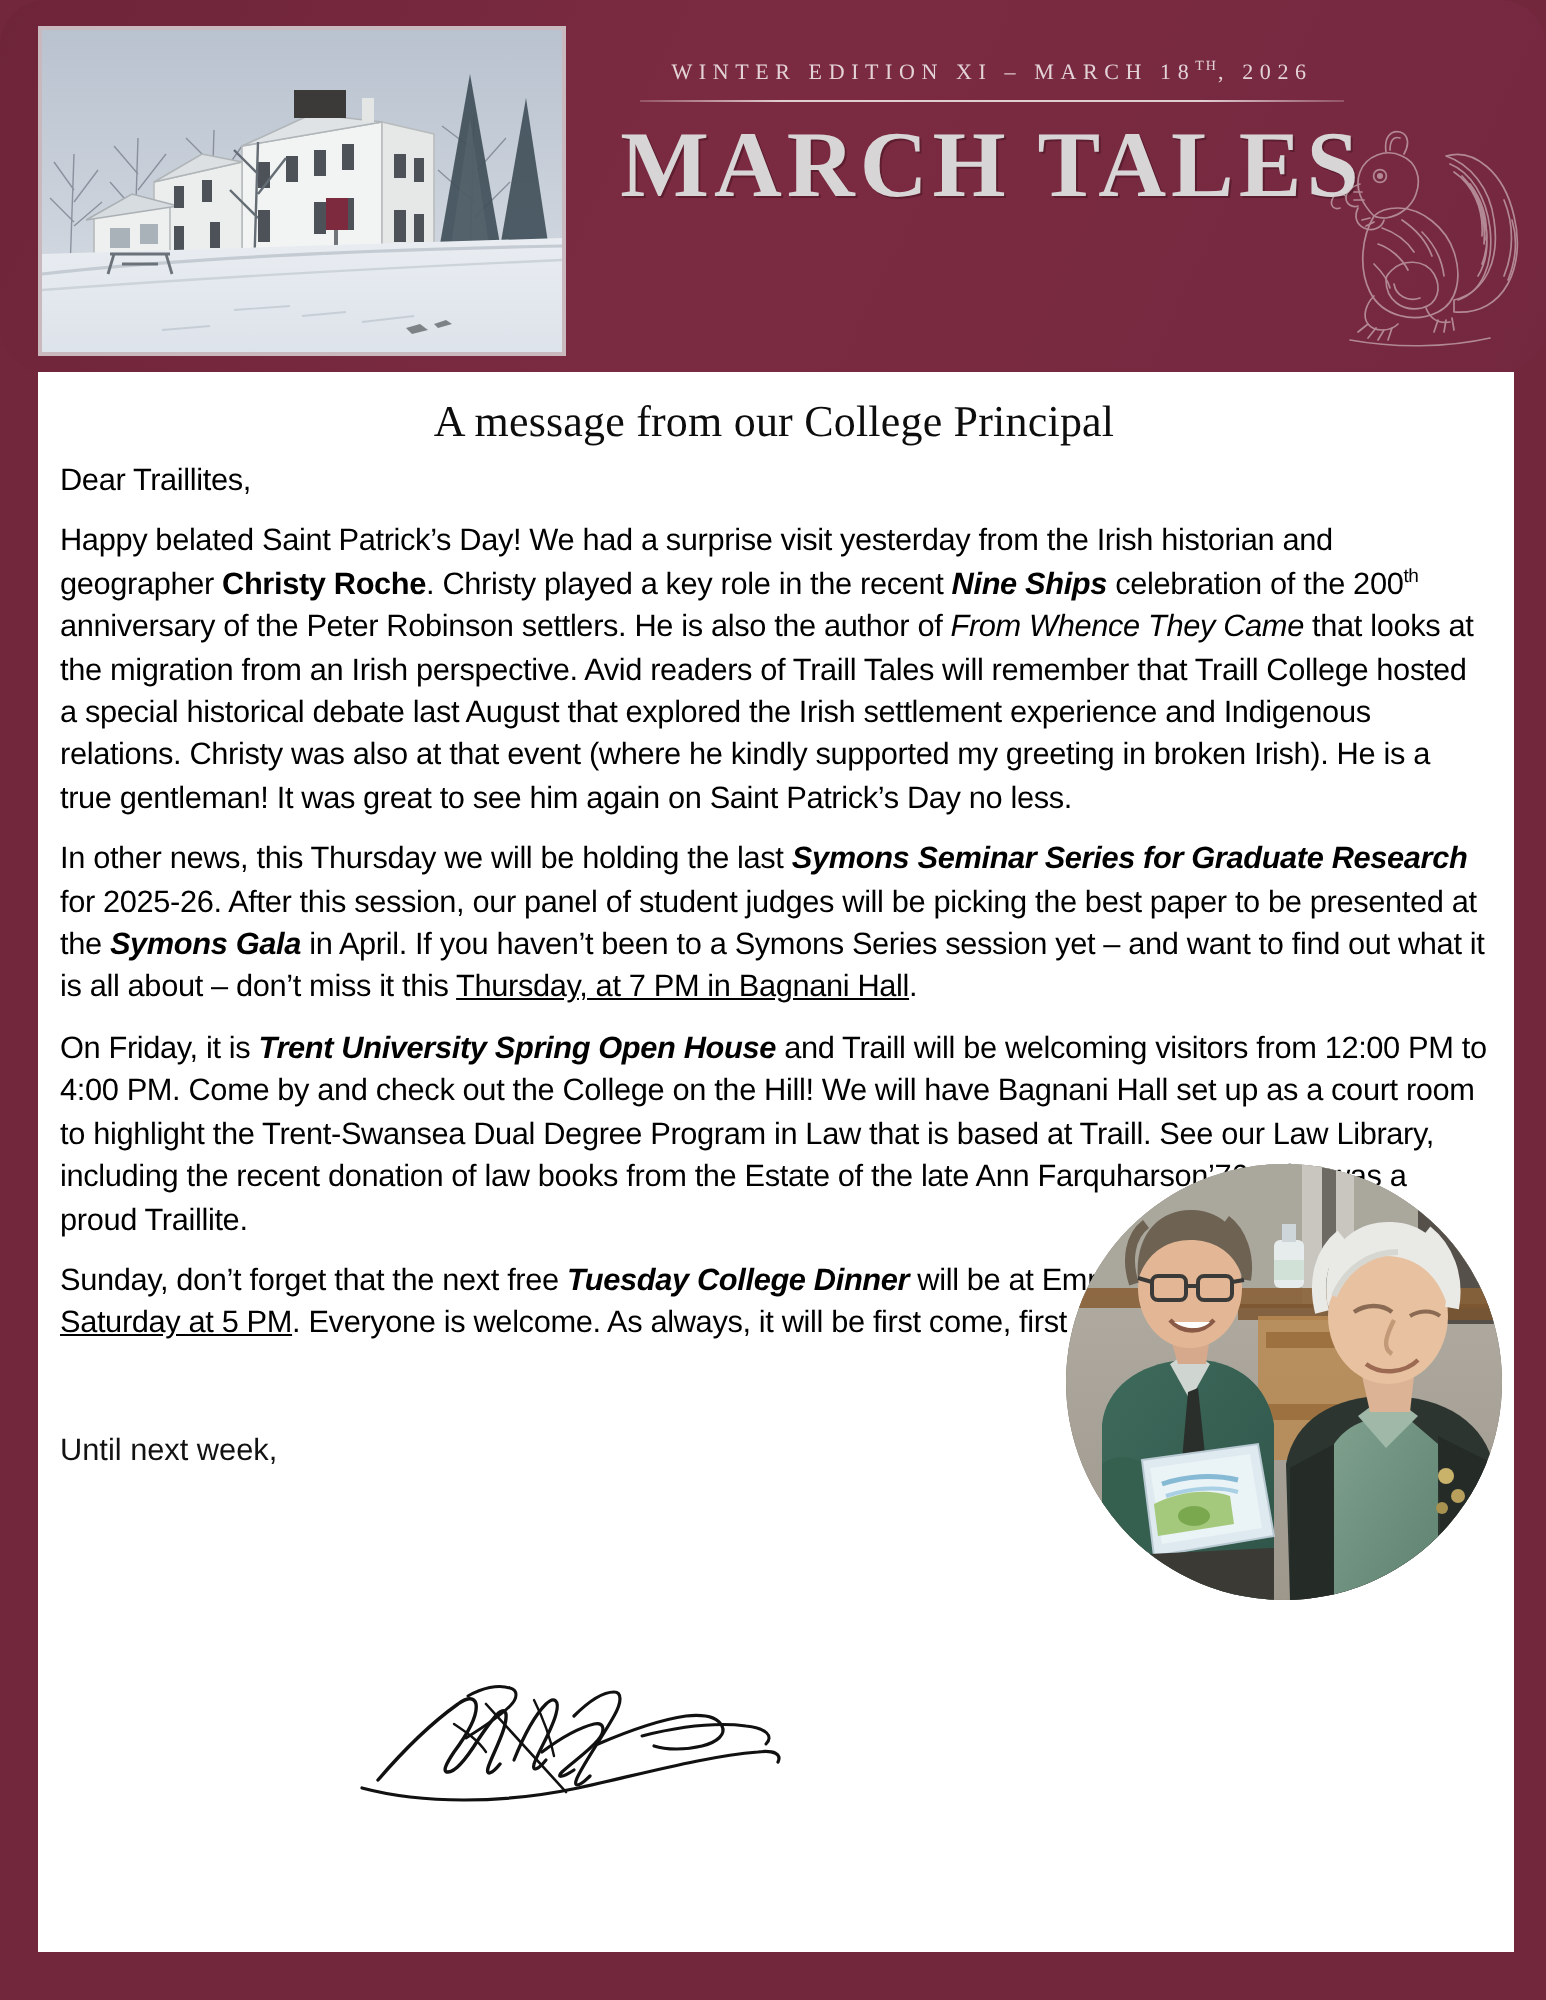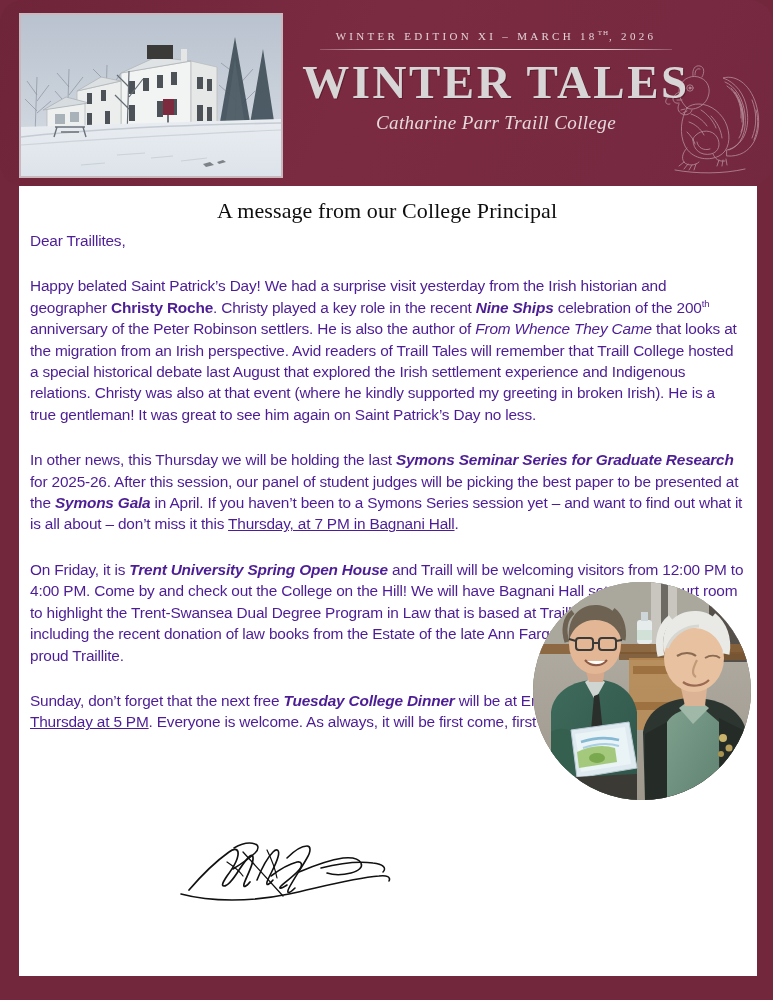--- a/index.html
+++ b/index.html
@@ -134,27 +134,27 @@
     color: #0d0d0d;
     text-align: center;
     margin: 0 0 6px 0;
     letter-spacing: 0.1px;
   }
 
   .body-copy {
     font-family: "Liberation Sans", sans-serif;
     font-size: 15.4px;
     line-height: 21.4px;
-    color: #4c1d95;
+    color: #000000;
     letter-spacing: -0.18px;
   }
   .body-copy p {
     margin: 0;
   }
-  .body-copy p.gap { margin-top: 24px; }
+  .body-copy p.gap { margin-top: 9px; }
   .body-copy b { font-weight: bold; }
   .body-copy i { font-style: italic; }
   .body-copy .bi { font-weight: bold; font-style: italic; }
   .body-copy u { }
   .body-copy sup { font-size: 9.5px; vertical-align: super; line-height: 0; }
 
   .signoff {
     margin-top: 42px;
     font-family: "Liberation Sans", sans-serif;
     font-size: 15.4px;
@@ -279,22 +279,21 @@
         <g fill="#5d6166" opacity="0.75">
           <path d="M182 149 l7 -2 l4 3 l-8 2 Z"></path>
           <path d="M196 147 l6 -2 l3 2 l-7 2 Z"></path>
         </g>
       </svg>
     </div>
 
     <div class="header-text">
       <div class="edition-line"><span>WINTER EDITION XI – MARCH 18</span><sup>th</sup><span>, 2026</span></div>
       <div class="rule"></div>
-      <div class="masthead">WINTER TALES</div>
-      <div class="sub1">Catharine Parr Traill College</div>
+      <div class="masthead">MARCH TALES</div>
     </div>
 
     <svg class="squirrel" viewBox="0 0 108 128">
       <g stroke="#d9c3c9" stroke-width="0.85" fill="none" stroke-linecap="round" stroke-linejoin="round">
 
         <path d="M70 104 C 96 106, 106 80, 100 56 C 95 34, 80 22, 66 26 C 78 30, 88 42, 90 58 C 93 78, 86 94, 70 98 Z"></path>
         <path d="M72 98 C 84 94, 90 80, 88 62 C 86 46, 78 34, 68 30"></path>
         <path d="M78 40 C 84 48, 87 58, 86 68 M74 36 C 82 44, 86 56, 85 70 M82 48 C 87 58, 88 70, 84 80 M70 34 C 79 40, 85 52, 84 66 M84 56 C 88 66, 87 78, 82 86"></path>
         <path d="M95 48 C 100 60, 100 74, 95 86 M99 58 C 102 68, 101 78, 97 88"></path>
 
@@ -339,24 +338,25 @@
       <div class="body-copy">
 
         <p>Dear Traillites,</p>
 
         <p class="gap"><span>Happy belated Saint Patrick’s Day! We had a surprise visit yesterday from the Irish historian and geographer </span><b>Christy Roche</b><span>. Christy played a key role in the recent </span><span class="bi">Nine Ships</span><span> celebration of the 200</span><sup>th</sup><span> anniversary of the Peter Robinson settlers. He is also the author of </span><i>From Whence They Came</i><span> that looks at the migration from an Irish perspective. Avid readers of Traill Tales will remember that Traill College hosted a special historical debate last August that explored the Irish settlement experience and Indigenous relations. Christy was also at that event (where he kindly supported my greeting in broken Irish). He is a true gentleman! It was great to see him again on Saint Patrick’s Day no less.</span></p>
 
         <p class="gap"><span>In other news, this Thursday we will be holding the last </span><span class="bi">Symons Seminar Series for Graduate Research</span><span> for 2025-26. After this session, our panel of student judges will be picking the best paper to be presented at the </span><span class="bi">Symons Gala</span><span> in April. If you haven’t been to a Symons Series session yet – and want to find out what it is all about – don’t miss it this </span><u>Thursday, at 7 PM in Bagnani Hall</u><span>.</span></p>
 
         <p class="gap"><span>On Friday, it is </span><span class="bi">Trent University Spring Open House</span><span> and Traill will be welcoming visitors from 12:00 PM to 4:00 PM. Come by and check out the College on the Hill! We will have Bagnani Hall set up as a court room to highlight the Trent-Swansea Dual Degree Program in Law that is based at Traill. See our Law Library, including the recent donation of law books from the Estate of the late Ann Farquharson’76, who was a proud Traillite.</span></p>
 
-        <p class="gap"><span>Sunday, don’t forget that the next free </span><span class="bi">Tuesday College Dinner</span><span> will be at Emmanuel United Church this </span><u>Thursday at 5 PM</u><span>. Everyone is welcome. As always, it will be first come, first served.</span></p>
+        <p class="gap"><span>Sunday, don’t forget that the next free </span><span class="bi">Tuesday College Dinner</span><span> will be at Emmanuel United Church this </span><u>Saturday at 5 PM</u><span>. Everyone is welcome. As always, it will be first come, first served.</span></p>
 
       </div>
 
+      <div class="signoff">Until next week,</div>
 
       <svg class="signature" viewBox="0 0 232 72">
         <g stroke="#111111" fill="none" stroke-linecap="round" stroke-linejoin="round">
           <path d="M18 58 C 30 44, 44 30, 58 20 C 62 17, 66 16, 67 20 C 68 26, 62 36, 56 44 C 52 50, 50 54, 53 54 C 57 54, 63 46, 68 38 C 72 32, 76 26, 79 24 C 82 22, 83 25, 81 32 C 79 39, 74 48, 73 52 C 72 56, 75 55, 79 50" stroke-width="1.7"></path>
           <path d="M63 16 C 70 12, 78 10, 84 12 C 88 13, 88 17, 84 21 C 79 26, 70 32, 62 37" stroke-width="1.5"></path>
           <path d="M86 48 C 90 38, 96 26, 102 20 C 106 16, 109 18, 107 25 C 105 33, 98 44, 96 50 C 95 54, 98 53, 102 48" stroke-width="1.6"></path>
           <path d="M100 44 C 108 38, 118 32, 126 30 C 131 29, 132 33, 128 38 C 123 44, 114 50, 110 54 C 107 57, 110 57, 116 53" stroke-width="1.6"></path>
           <path d="M116 26 C 122 20, 130 14, 136 14 C 140 14, 140 19, 136 26 C 131 35, 122 48, 118 56 C 115 62, 118 62, 124 56" stroke-width="1.6"></path>
           <path d="M128 40 C 142 34, 158 28, 172 26 C 182 25, 188 27, 190 31 C 192 35, 188 39, 180 41 C 172 43, 162 43, 156 41" stroke-width="1.6"></path>
           <path d="M150 36 C 166 32, 186 29, 202 31 C 212 32, 216 36, 212 40" stroke-width="1.5"></path>

